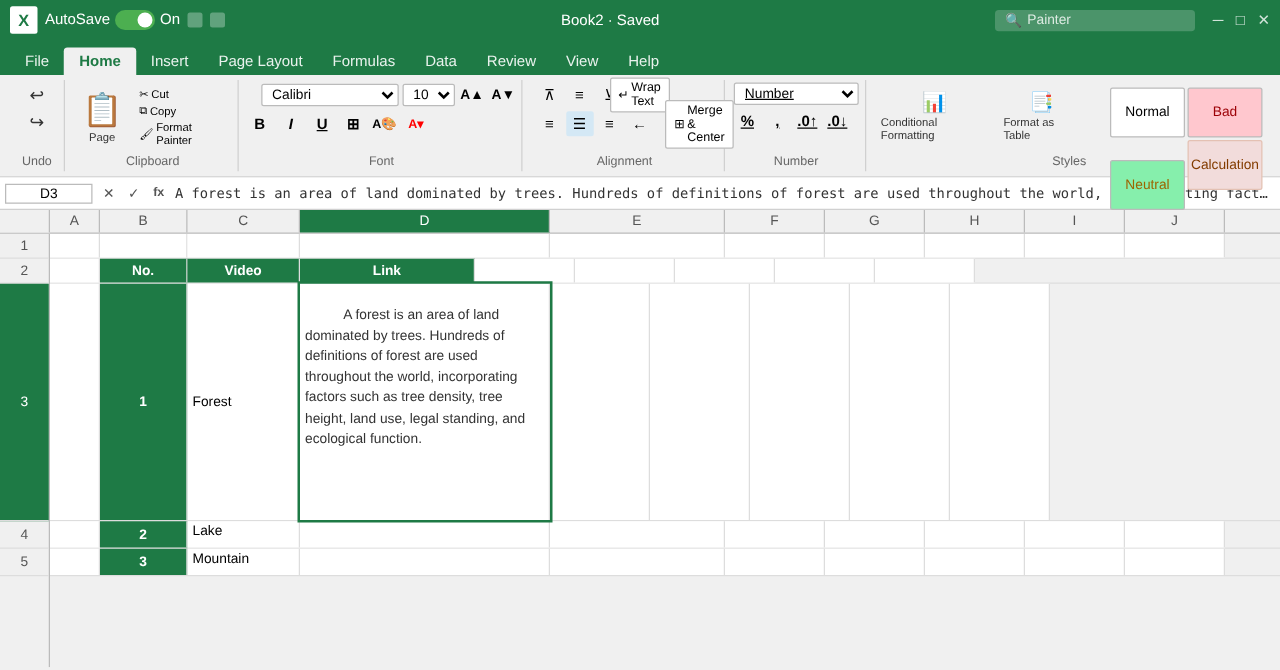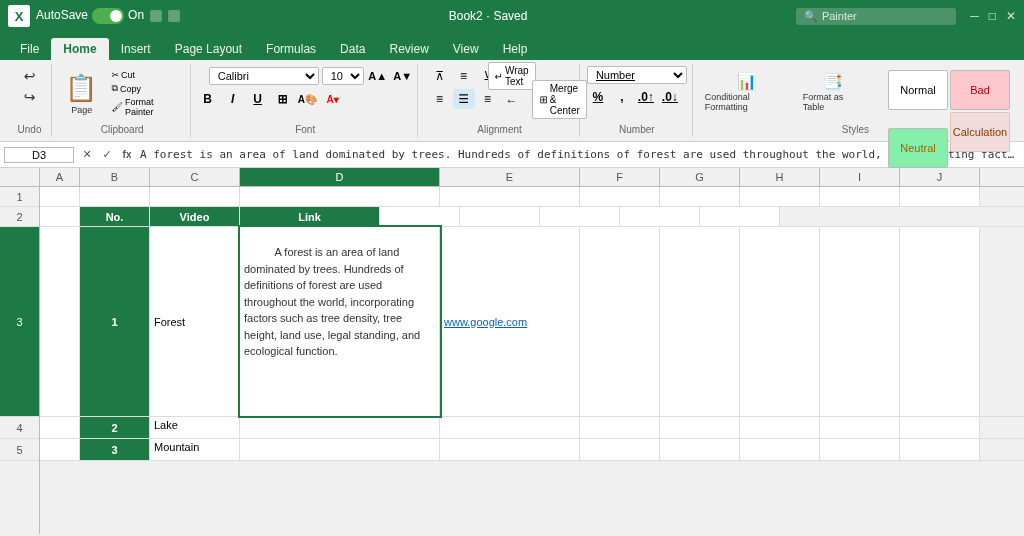--- a/index.html
+++ b/index.html
@@ -667,21 +667,20 @@
         <div class="grid-cell col-j"></div>
       </div>
 
       <div class="grid-row row-3">
         <div class="grid-cell col-a"></div>
         <div class="grid-cell number-cell col-b">1</div>
         <div class="grid-cell col-c" style="vertical-align:middle; display:flex; align-items:center;">Forest</div>
         <div class="grid-cell description-cell selected-cell col-d">
           <span class="description-text">A forest is an area of land dominated by trees. Hundreds of definitions of forest are used throughout the world, incorporating factors such as tree density, tree height, land use, legal standing, and ecological function.</span>
         </div>
-        <div class="grid-cell link-cell col-e">www.google.com</div>
         <div class="grid-cell col-f"></div>
         <div class="grid-cell col-g"></div>
         <div class="grid-cell col-h"></div>
         <div class="grid-cell col-i"></div>
         <div class="grid-cell col-j"></div>
       </div>
 
       <div class="grid-row row-4">
         <div class="grid-cell col-a"></div>
         <div class="grid-cell number-cell col-b">2</div>

